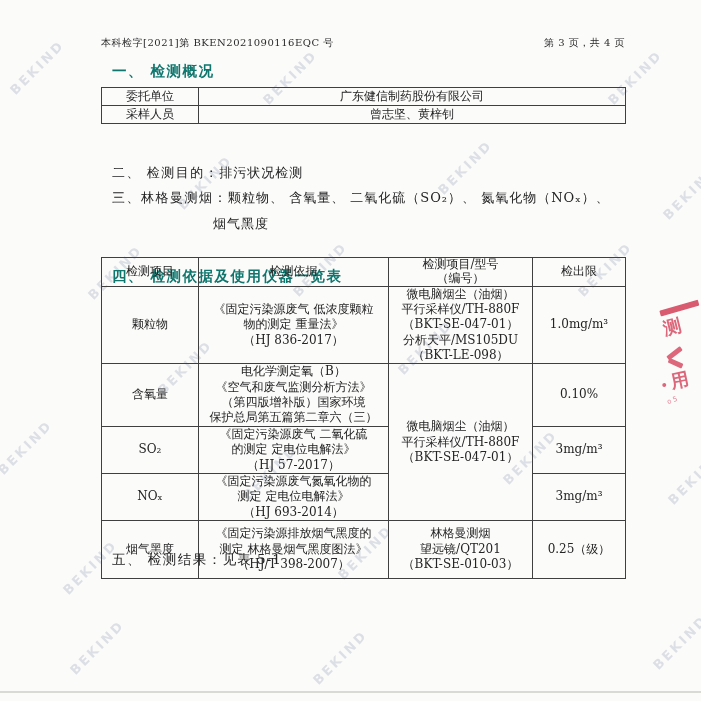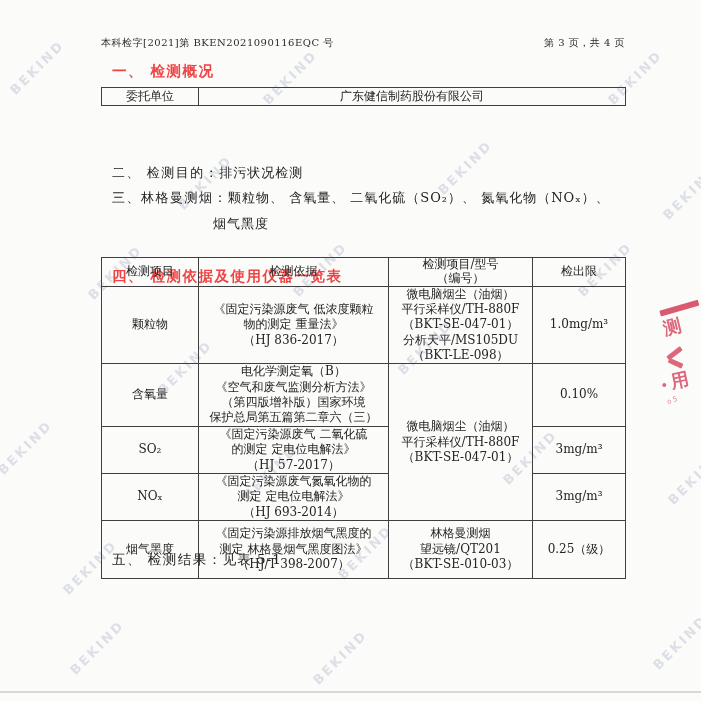--- a/index.html
+++ b/index.html
@@ -24,21 +24,21 @@
 
   
   .doc-header{
     position:absolute;top:36px;left:101px;width:524px;z-index:2;
     font-size:10px;display:flex;justify-content:space-between;
     letter-spacing:.5px;color:#2b2b2b;
   }
 
   .heading{
     position:absolute;left:112px;z-index:2;
-    font-size:14.5px;font-weight:bold;letter-spacing:1.5px;color:#ef4444;
+    font-size:14.5px;font-weight:bold;letter-spacing:1.5px;color:#0f766e;
   }
   .line{
     position:absolute;left:112px;z-index:2;
     font-size:13px;color:#222;letter-spacing:1px;
   }
   .line .lbl{font-weight:normal;letter-spacing:1.5px;}
 
   table{border-collapse:collapse;table-layout:fixed;z-index:2;position:absolute;background:transparent;}
   table, td{border:1.5px solid #3f3f3f;}
   td{
@@ -130,20 +130,24 @@
         <col style="width:97px">
         <col style="width:247px">
         <col style="width:98px">
         <col style="width:82px">
       </colgroup>
     <tbody>
         <tr style="height:18px">
       <td>委托单位</td>
       <td colspan="3">广东健信制药股份有限公司</td>
     </tr>
+    <tr style="height:18px">
+      <td>采样人员</td>
+      <td colspan="3">曾志坚、黄梓钊</td>
+    </tr>
   </tbody>
     </table>
 
   <div class="line" style="top:164px;">
     <span class="lbl">二、 检测目的：</span><span>排污状况检测</span>
   </div>
 
   <div class="line" style="top:189px;">
     <span class="lbl">三、林格曼测烟：</span><span>颗粒物、 含氧量、 二氧化硫（SO₂）、 氮氧化物（NOₓ）、</span>
   </div>

